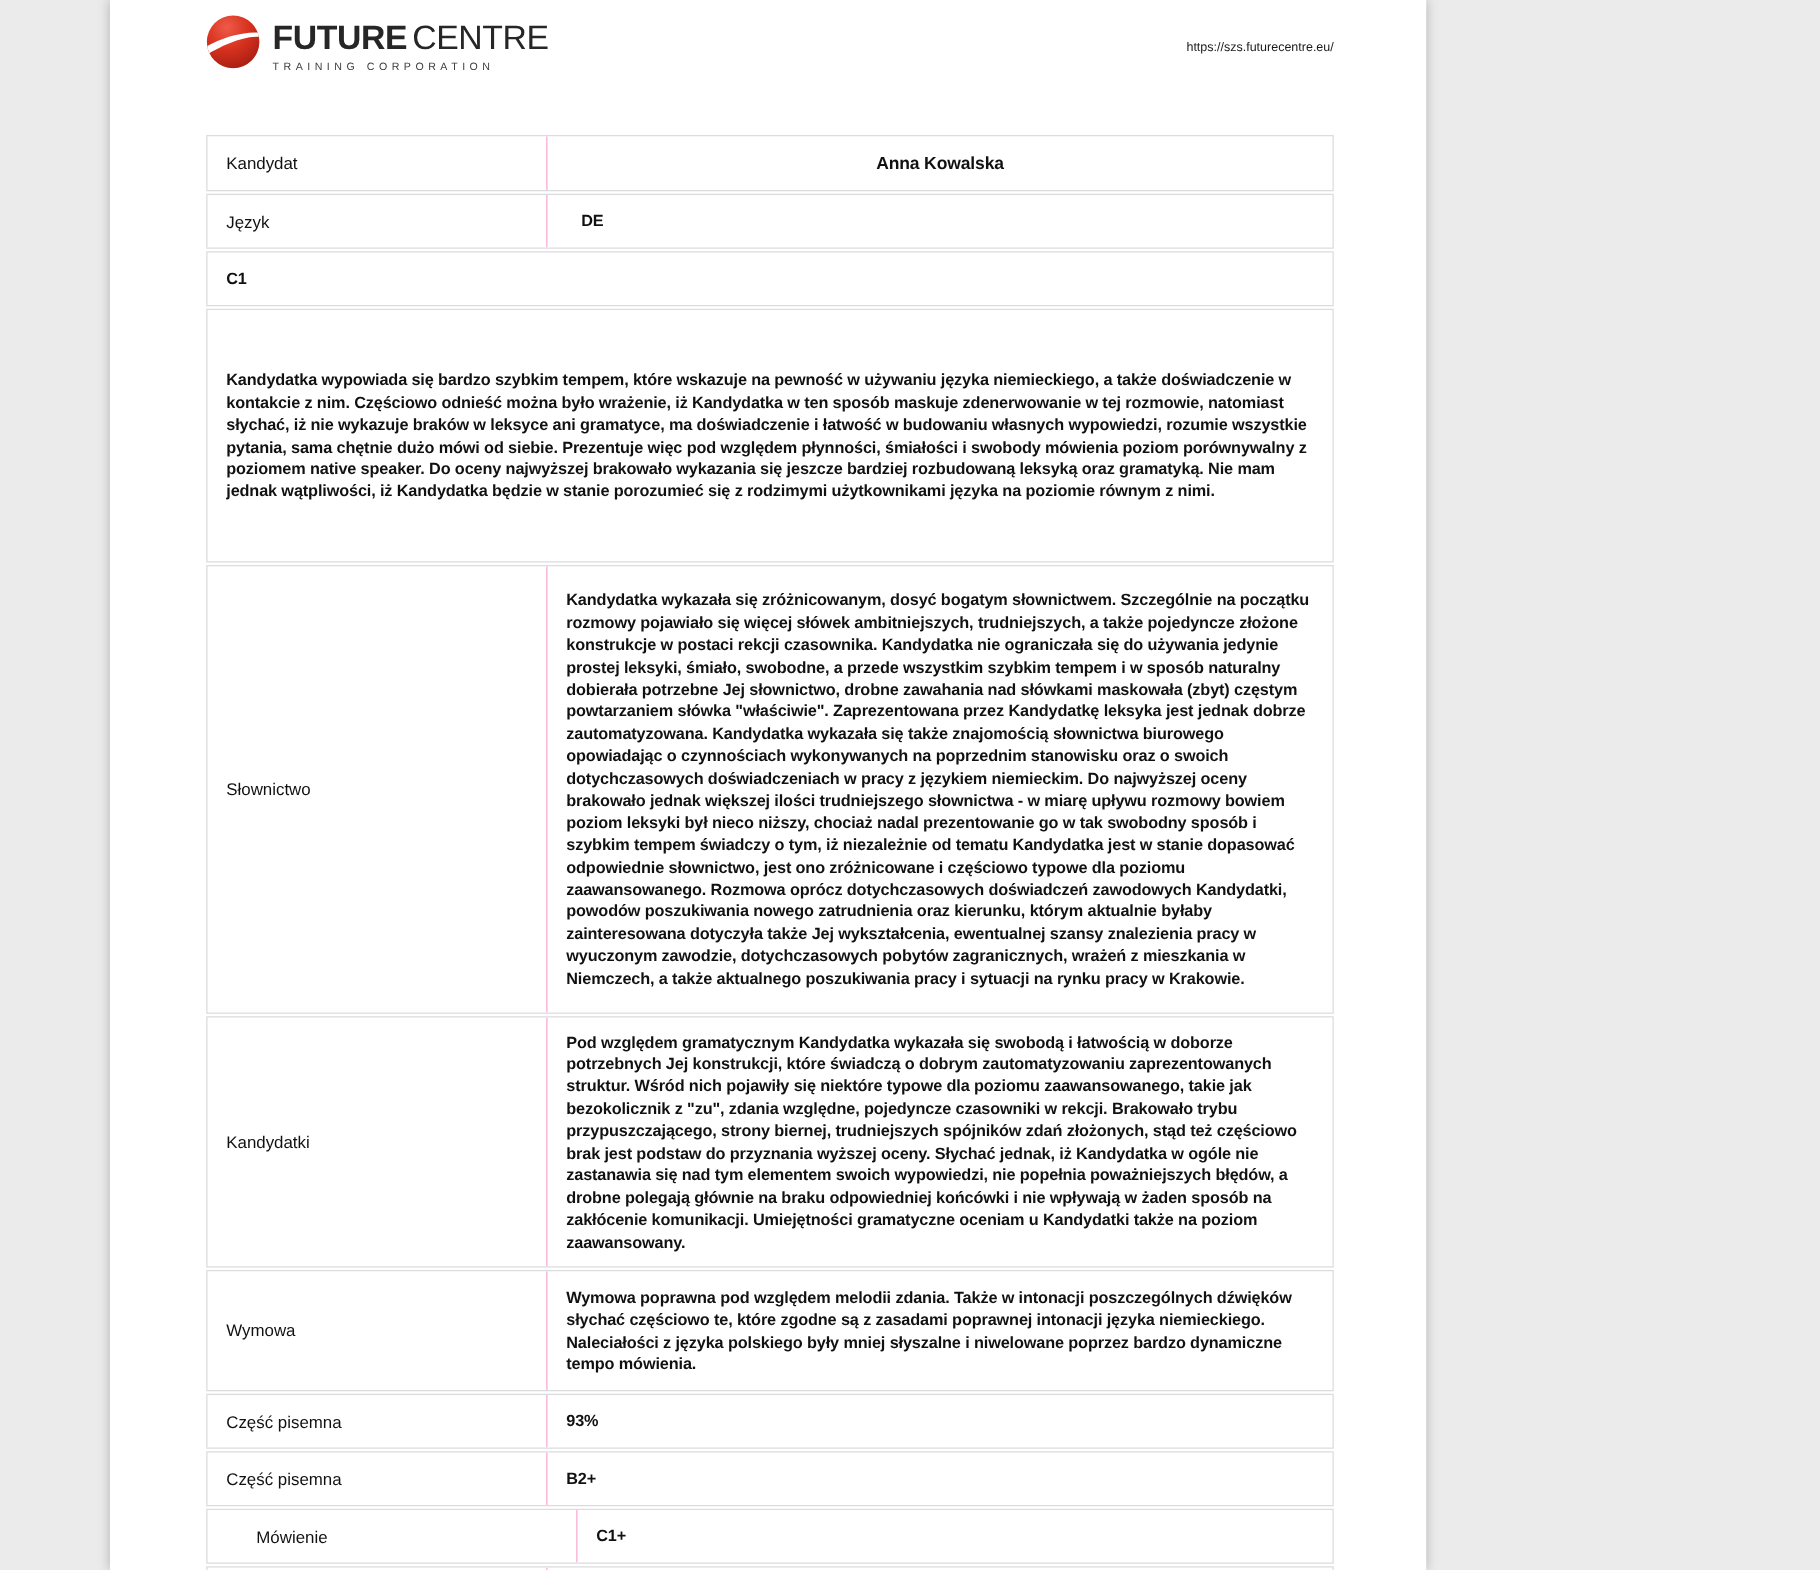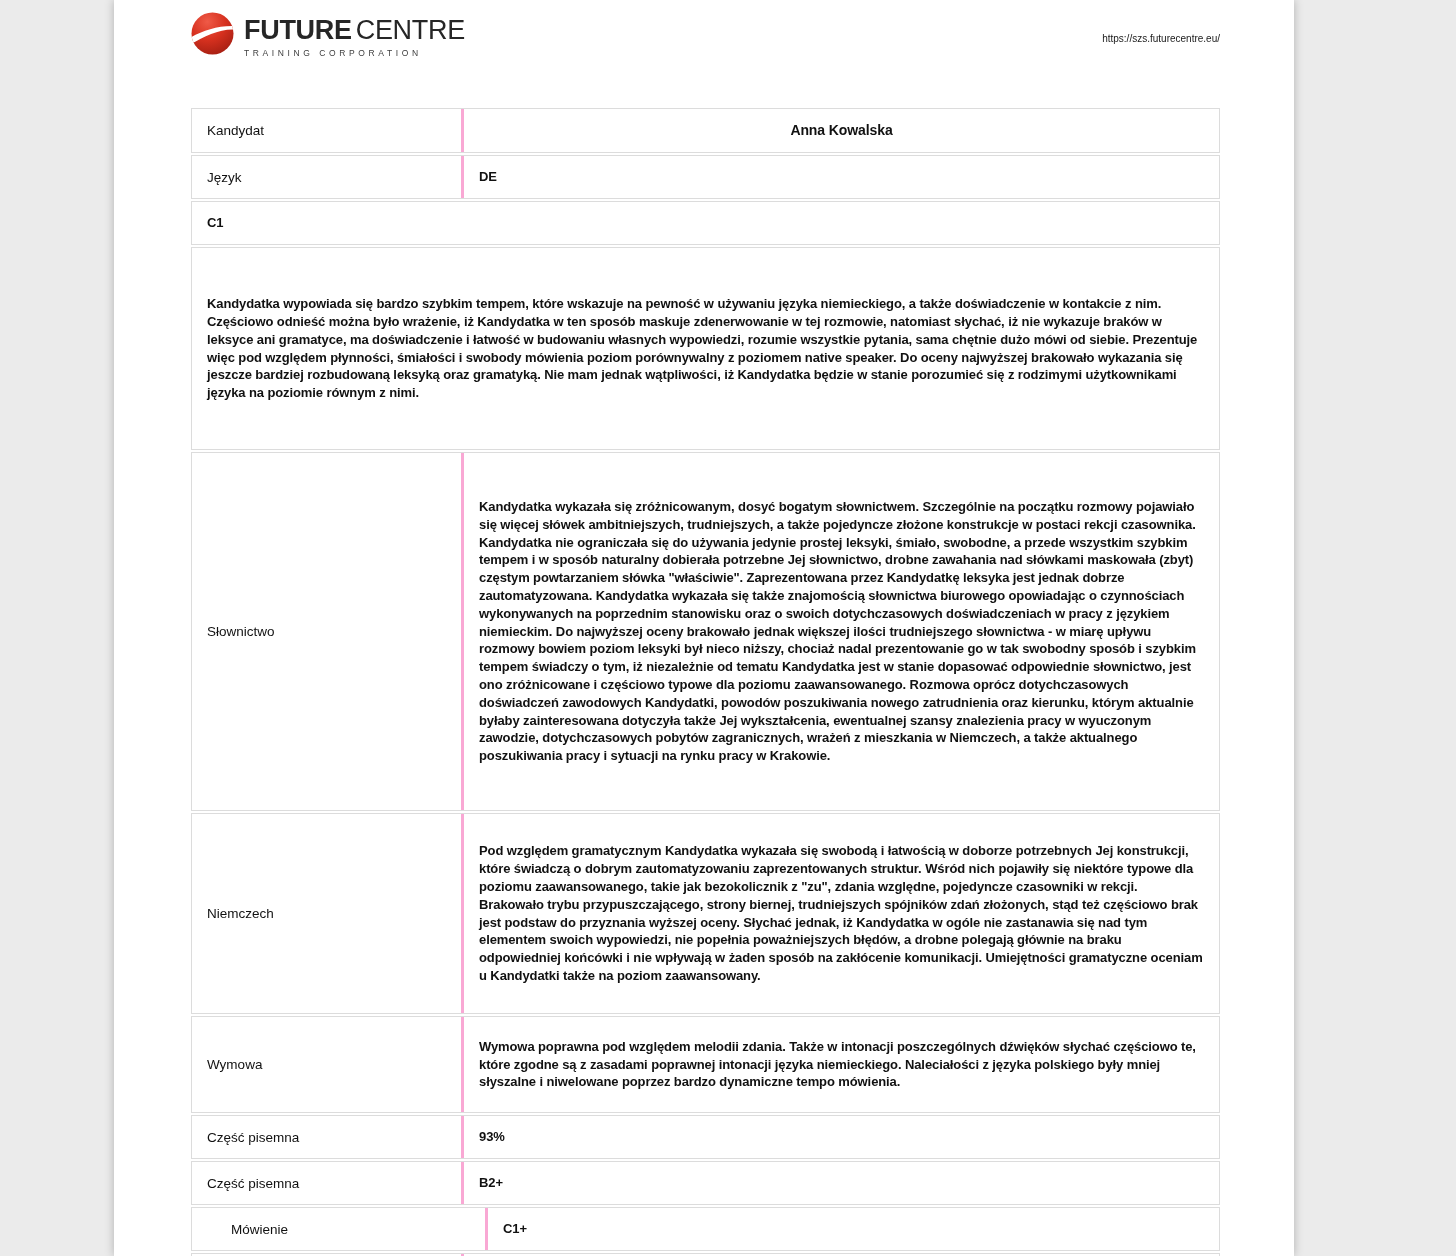--- a/index.html
+++ b/index.html
@@ -3,22 +3,22 @@
 <meta charset="utf-8">
 <style>
   * { margin: 0; padding: 0; box-sizing: border-box; }
   html, body { width: 1456px; height: 1256px; overflow: hidden; }
   body {
     background: #ebebeb;
     font-family: "Liberation Sans", "DejaVu Sans", sans-serif;
     color: #151515;
   }
   .doc {
-    margin-left: 114px;
-    width: 1180px;
+    margin-left: 88px;
+    width: 1053px;
     height: 1256px;
     background: #ffffff;
     box-shadow: 0 0 9px rgba(0,0,0,0.25);
     position: relative;
   }
   
   header { position: relative; height: 108px; }
   .logo { position: absolute; left: 77px; top: 12px; display: flex; align-items: flex-start; }
   .sphere { width: 43px; height: 43px; display: inline-block; margin-right: 10px; }
   .logo-text { padding-top: 5px; }
@@ -32,41 +32,41 @@
   .row {
     display: flex;
     border: 1px solid #dcdcdc;
     background: #ffffff;
     overflow: hidden;
   }
   .row + .row { margin-top: 2px; }
   .cell-label {
     width: 272px;
     flex: 0 0 272px;
-    border-right: 3px solid #f9a8d4;
+    border-right: 1px solid #f9a8d4;
     display: flex;
     align-items: center;
     padding: 8px 15px;
     font-size: 13.5px;
     color: #111111;
   }
   .cell-value {
     flex: 1 1 auto;
     display: flex;
     align-items: center;
     padding: 9px 15px;
     font-size: 13px;
     line-height: 17.8px;
     letter-spacing: -0.1px;
     color: #111111;
     font-weight: bold;
   }
   .row.center-value .cell-value { justify-content: center; font-size: 14px; }
   .row:nth-child(1)  { min-height: 45px; }
-  .row:nth-child(2)  { min-height: 44px; }
+  .row:nth-child(2)  { min-height: 44px; gap: 12px; }
   .row:nth-child(3)  { min-height: 44px; }
   .row:nth-child(4)  { min-height: 203px; }
   .row:nth-child(5)  { min-height: 359px; }
   .row:nth-child(6)  { min-height: 201px; }
   .row:nth-child(7)  { min-height: 97px; }
   .row:nth-child(8)  { min-height: 44px; }
   .row:nth-child(9)  { min-height: 44px; }
   .row:nth-child(10) { min-height: 44px; padding-left: 24px; }
   .row:nth-child(11) { min-height: 40px; }
 </style>
@@ -125,21 +125,21 @@
           <span>Kandydatka wypowiada się bardzo szybkim tempem, które wskazuje na pewność w używaniu języka niemieckiego, a także doświadczenie w kontakcie z nim. Częściowo odnieść można było wrażenie, iż Kandydatka w ten sposób maskuje zdenerwowanie w tej rozmowie, natomiast słychać, iż nie wykazuje braków w leksyce ani gramatyce, ma doświadczenie i łatwość w budowaniu własnych wypowiedzi, rozumie wszystkie pytania, sama chętnie dużo mówi od siebie. Prezentuje więc pod względem płynności, śmiałości i swobody mówienia poziom porównywalny z poziomem native speaker. Do oceny najwyższej brakowało wykazania się jeszcze bardziej rozbudowaną leksyką oraz gramatyką. Nie mam jednak wątpliwości, iż Kandydatka będzie w stanie porozumieć się z rodzimymi użytkownikami języka na poziomie równym z nimi.</span>
         </div>
       </div>
       <div class="row">
         <div class="cell-label">Słownictwo</div>
         <div class="cell-value">
           <span>Kandydatka wykazała się zróżnicowanym, dosyć bogatym słownictwem. Szczególnie na początku rozmowy pojawiało się więcej słówek ambitniejszych, trudniejszych, a także pojedyncze złożone konstrukcje w postaci rekcji czasownika. Kandydatka nie ograniczała się do używania jedynie prostej leksyki, śmiało, swobodne, a przede wszystkim szybkim tempem i w sposób naturalny dobierała potrzebne Jej słownictwo, drobne zawahania nad słówkami maskowała (zbyt) częstym powtarzaniem słówka "właściwie". Zaprezentowana przez Kandydatkę leksyka jest jednak dobrze zautomatyzowana. Kandydatka wykazała się także znajomością słownictwa biurowego opowiadając o czynnościach wykonywanych na poprzednim stanowisku oraz o swoich dotychczasowych doświadczeniach w pracy z językiem niemieckim. Do najwyższej oceny brakowało jednak większej ilości trudniejszego słownictwa - w miarę upływu rozmowy bowiem poziom leksyki był nieco niższy, chociaż nadal prezentowanie go w tak swobodny sposób i szybkim tempem świadczy o tym, iż niezależnie od tematu Kandydatka jest w stanie dopasować odpowiednie słownictwo, jest ono zróżnicowane i częściowo typowe dla poziomu zaawansowanego. Rozmowa oprócz dotychczasowych doświadczeń zawodowych Kandydatki, powodów poszukiwania nowego zatrudnienia oraz kierunku, którym aktualnie byłaby zainteresowana dotyczyła także Jej wykształcenia, ewentualnej szansy znalezienia pracy w wyuczonym zawodzie, dotychczasowych pobytów zagranicznych, wrażeń z mieszkania w Niemczech, a także aktualnego poszukiwania pracy i sytuacji na rynku pracy w Krakowie.</span>
         </div>
       </div>
       <div class="row">
-        <div class="cell-label">Niemczech</div>
+        <div class="cell-label">Kandydatki</div>
         <div class="cell-value">
           <span>Pod względem gramatycznym Kandydatka wykazała się swobodą i łatwością w doborze potrzebnych Jej konstrukcji, które świadczą o dobrym zautomatyzowaniu zaprezentowanych struktur. Wśród nich pojawiły się niektóre typowe dla poziomu zaawansowanego, takie jak bezokolicznik z "zu", zdania względne, pojedyncze czasowniki w rekcji. Brakowało trybu przypuszczającego, strony biernej, trudniejszych spójników zdań złożonych, stąd też częściowo brak jest podstaw do przyznania wyższej oceny. Słychać jednak, iż Kandydatka w ogóle nie zastanawia się nad tym elementem swoich wypowiedzi, nie popełnia poważniejszych błędów, a drobne polegają głównie na braku odpowiedniej końcówki i nie wpływają w żaden sposób na zakłócenie komunikacji. Umiejętności gramatyczne oceniam u Kandydatki także na poziom zaawansowany.</span>
         </div>
       </div>
       <div class="row">
         <div class="cell-label">Wymowa</div>
         <div class="cell-value">
           <span>Wymowa poprawna pod względem melodii zdania. Także w intonacji poszczególnych dźwięków słychać częściowo te, które zgodne są z zasadami poprawnej intonacji języka niemieckiego. Naleciałości z języka polskiego były mniej słyszalne i niwelowane poprzez bardzo dynamiczne tempo mówienia.</span>
         </div>
       </div>

